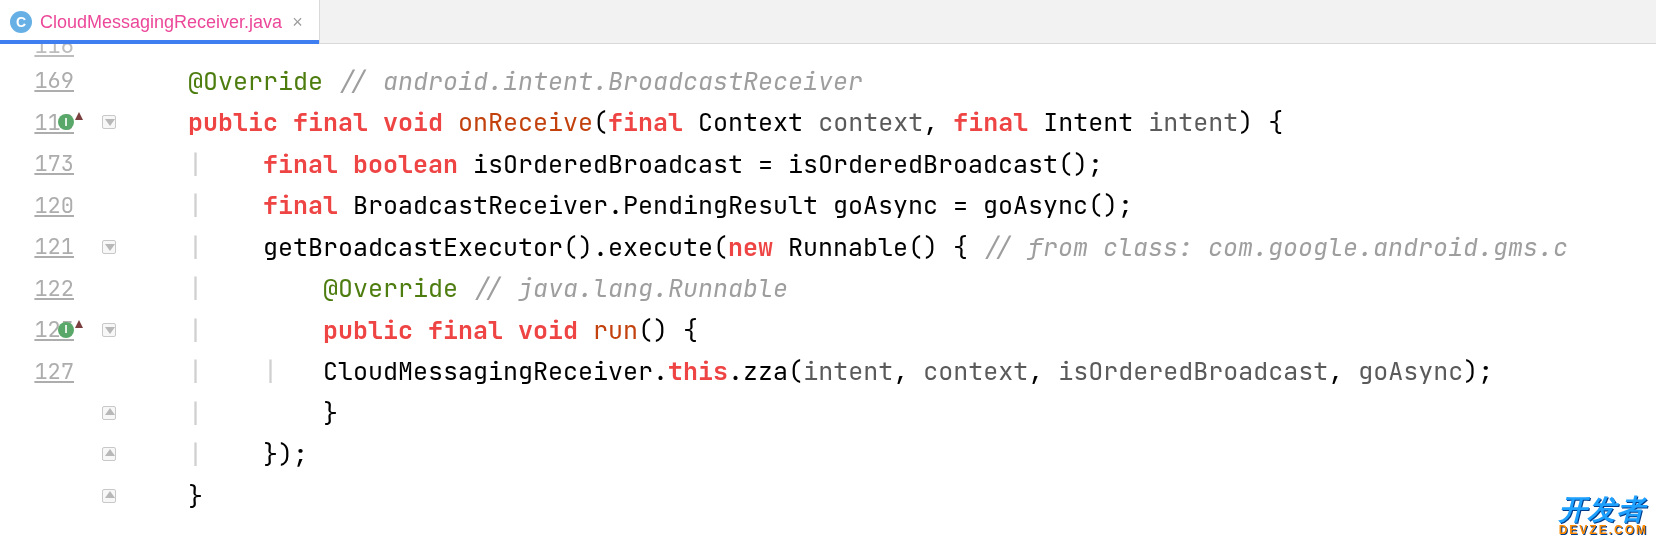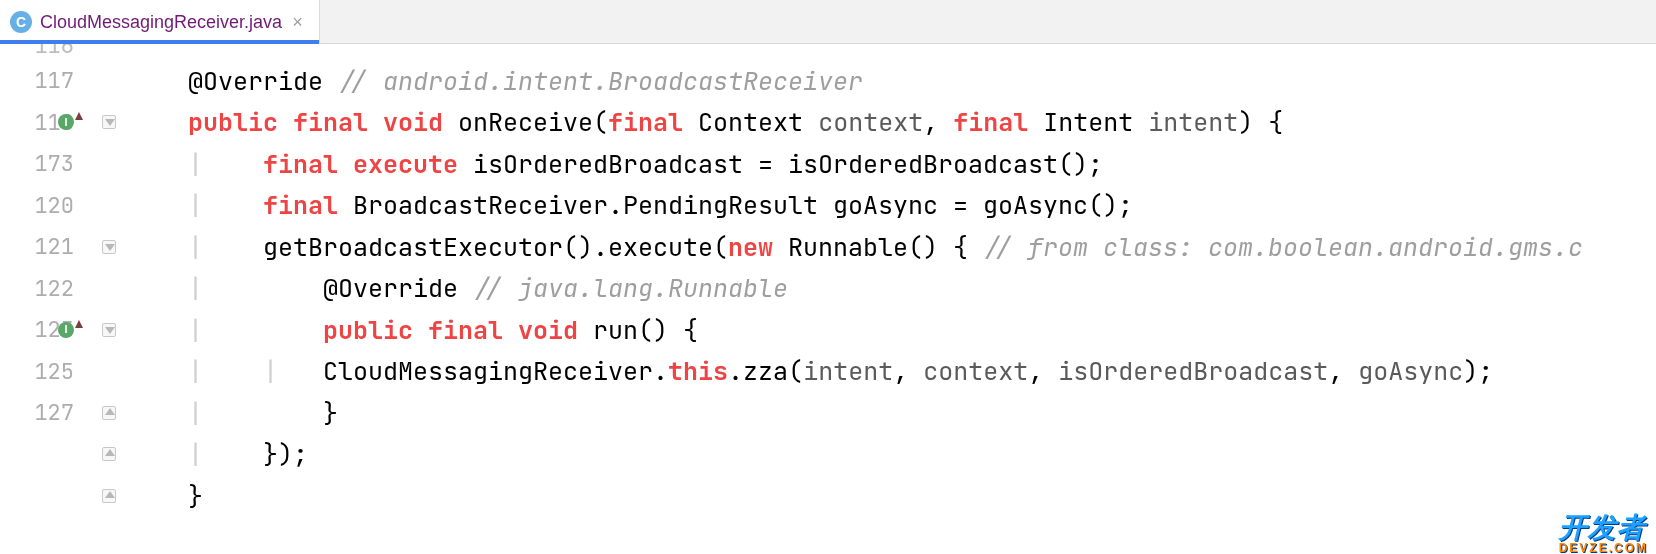--- a/index.html
+++ b/index.html
@@ -8,31 +8,31 @@
 
   
   .tabbar { height: 44px; background: #f2f2f2; border-bottom: 1px solid #d9d9d9; display: flex; align-items: stretch; position: relative; }
   .tab { display: flex; align-items: center; padding: 0 14px 0 10px; background: #ffffff; border-right: 1px solid #d9d9d9; position: relative; gap: 8px; }
   .tab-underline { position: absolute; left: 0; right: 0; bottom: -1px; height: 4px; background: #3e7ef0; }
   .tab-icon-c {
     width: 22px; height: 22px; border-radius: 50%;
     background: #66b0e6; color: #ffffff; display: flex; align-items: center; justify-content: center;
     font: 700 14px/1 sans-serif;
   }
-  .tab-label { font: 400 18px/1 -apple-system,Helvetica,Arial,sans-serif; color: #701a75; }
+  .tab-label { font: 400 18px/1 -apple-system,Helvetica,Arial,sans-serif; color: #ec4899; }
   .tab-close { color: #9e9e9e; font: 400 18px/1 sans-serif; cursor: pointer; padding: 0 2px;}
 
   
   .editor { flex: 1; display: flex; background: #ffffff; position: relative; }
   .gutter { width: 96px; background: #ffffff; border-right:none; }
   .marker-strip { width: 26px; background: #ffffff; position: relative; }
   .editor-body { flex: 1; position: relative; overflow: hidden; }
 
   .row { height: 41.5px; display: flex; align-items: center; }
-  .gutter .row { justify-content: flex-end; padding-right: 22px; color: #adadad; font-size: 22px; }
+  .gutter .row { justify-content: flex-end; padding-right: 22px; color: #adadad; font-size: 22px; text-decoration: underline; }
   .gutter .row.trunc { color:#bdbdbd; }
   .marker-strip .row { justify-content: center; position: relative; }
 
   
   .fold-top, .fold-bot {
     width: 14px; height: 14px; position: relative;
   }
   .fold-top::before, .fold-bot::before {
     content:""; position:absolute; left:2px; top:3px;
     width:0; height:0; border-left:5px solid transparent; border-right:5px solid transparent;
@@ -52,31 +52,31 @@
   }
   .ovr-arrow {
     width:0;height:0;border-left:4px solid transparent;border-right:4px solid transparent;border-bottom:8px solid #7a3e3e;
     position:relative; top:-6px;
   }
   .gutter-extra { position:absolute; display:flex; align-items:center; height:41.5px; }
 
   
   .code { display:flex; align-items:center; height:41.5px; white-space: pre; font-size: 25px; font-style: italic; font-family: "JetBrains Mono","Menlo",monospace; color:#000000; padding-left:6px;}
   .c-kw     { color:#ef4444; font-weight:700; font-style:normal; }
-  .c-ann    { color:#000000; font-style:normal; }
+  .c-ann    { color:#4d7c0f; font-style:normal; }
   .c-cmt    { color:#9e9e9e; }
   .c-type   { color:#000000; font-style:normal; }
   .c-id     { color:#000000; font-style:normal; }
-  .c-fn     { color:#000000; font-style:normal; }
+  .c-fn     { color:#c2410c; font-style:normal; }
   .c-p      { color:#5a5a5a; font-style:normal; }
   .c-plain  { color:#000000; font-style:normal; }
   .block-guide { color:#d0d0d0; font-style:normal; }
 
   
-  .wm { position:absolute; right:8px; bottom:0; font: italic 700 28px/1 "Arial Black",sans-serif; letter-spacing:1px; color:#1ea0ff; text-shadow:1px 1px 0 #003a88; pointer-events:none;}
+  .wm { position:absolute; right:8px; bottom:18px; font: italic 700 28px/1 "Arial Black",sans-serif; letter-spacing:1px; color:#1ea0ff; text-shadow:1px 1px 0 #003a88; pointer-events:none;}
   .wm .sub { display:block; font:700 12px/1 sans-serif; color:#ff8a00; text-align:center; letter-spacing:2px;}
 
 </style>
 </head>
 <body>
 
 <div class="root">
 
   <div class="tabbar">
     <div class="tab">
@@ -84,28 +84,27 @@
       <span class="tab-label">CloudMessagingReceiver.java</span>
       <span class="tab-close">×</span>
       <span class="tab-underline"></span>
     </div>
   </div>
 
   <div class="editor">
 
     <div class="gutter" style="position:relative;">
       <div class="row trunc" style="height:16px; overflow:hidden; align-items:flex-end;">116</div>
-      <div class="row">117</div>
+      <div class="row">169</div>
       <div class="row">118</div>
       <div class="row">173</div>
       <div class="row">120</div>
       <div class="row">121</div>
       <div class="row">122</div>
       <div class="row">123</div>
-      <div class="row">125</div>
       <div class="row">127</div>
 
       <span class="gutter-extra" style="left:58px; top:57.5px;">
         <span class="ovr-mark">
           <span class="ovr-dot">I</span>
           <span class="ovr-arrow"></span>
         </span>
       </span>
       <span class="gutter-extra" style="left:58px; top:265px;">
         <span class="ovr-mark">
@@ -142,25 +141,25 @@
         </div>
     </div>
 
     <div class="editor-body">
       <div class="code" style="height:16px;"></div>
 
       <div class="code"><span class="c-plain">    </span><span class="c-ann">@Override</span><span class="c-cmt"> // android.intent.BroadcastReceiver</span></div>
 
       <div class="code"><span class="c-plain">    </span><span class="c-kw">public </span><span class="c-kw">final </span><span class="c-kw">void </span><span class="c-fn">onReceive</span><span class="c-plain">(</span><span class="c-kw">final </span><span class="c-type">Context </span><span class="c-p">context</span><span class="c-plain">, </span><span class="c-kw">final </span><span class="c-type">Intent </span><span class="c-p">intent</span><span class="c-plain">) {</span></div>
 
-      <div class="code"><span class="c-plain">    </span><span class="block-guide">|</span><span class="c-plain">    </span><span class="c-kw">final </span><span class="c-kw">execute </span><span class="c-id">isOrderedBroadcast</span><span class="c-plain"> = </span><span class="c-plain">isOrderedBroadcast();</span></div>
+      <div class="code"><span class="c-plain">    </span><span class="block-guide">|</span><span class="c-plain">    </span><span class="c-kw">final </span><span class="c-kw">boolean </span><span class="c-id">isOrderedBroadcast</span><span class="c-plain"> = </span><span class="c-plain">isOrderedBroadcast();</span></div>
 
       <div class="code"><span class="c-plain">    </span><span class="block-guide">|</span><span class="c-plain">    </span><span class="c-kw">final </span><span class="c-type">BroadcastReceiver.PendingResult </span><span class="c-id">goAsync</span><span class="c-plain"> = </span><span class="c-plain">goAsync();</span></div>
 
-      <div class="code"><span class="c-plain">    </span><span class="block-guide">|</span><span class="c-plain">    </span><span class="c-plain">getBroadcastExecutor().execute(</span><span class="c-kw">new </span><span class="c-type">Runnable() { </span><span class="c-cmt">// from class: com.boolean.android.gms.c</span></div>
+      <div class="code"><span class="c-plain">    </span><span class="block-guide">|</span><span class="c-plain">    </span><span class="c-plain">getBroadcastExecutor().execute(</span><span class="c-kw">new </span><span class="c-type">Runnable() { </span><span class="c-cmt">// from class: com.google.android.gms.c</span></div>
 
       <div class="code"><span class="c-plain">    </span><span class="block-guide">|</span><span class="c-plain">        </span><span class="c-ann">@Override</span><span class="c-cmt"> // java.lang.Runnable</span></div>
 
       <div class="code"><span class="c-plain">    </span><span class="block-guide">|</span><span class="c-plain">        </span><span class="c-kw">public </span><span class="c-kw">final </span><span class="c-kw">void </span><span class="c-fn">run</span><span class="c-plain">() {</span></div>
 
       <div class="code"><span class="c-plain">    </span><span class="block-guide">|</span><span class="c-plain">    </span><span class="block-guide">|</span><span class="c-plain">   </span><span class="c-plain">CloudMessagingReceiver.</span><span class="c-kw">this</span><span class="c-plain">.zza(</span><span class="c-p">intent</span><span class="c-plain">, </span><span class="c-p">context</span><span class="c-plain">, </span><span class="c-p">isOrderedBroadcast</span><span class="c-plain">, </span><span class="c-p">goAsync</span><span class="c-plain">);</span></div>
 
       <div class="code"><span class="c-plain">    </span><span class="block-guide">|</span><span class="c-plain">        </span><span class="c-plain">}</span></div>
 
       <div class="code"><span class="c-plain">    </span><span class="block-guide">|</span><span class="c-plain">    </span><span class="c-plain">});</span></div>

